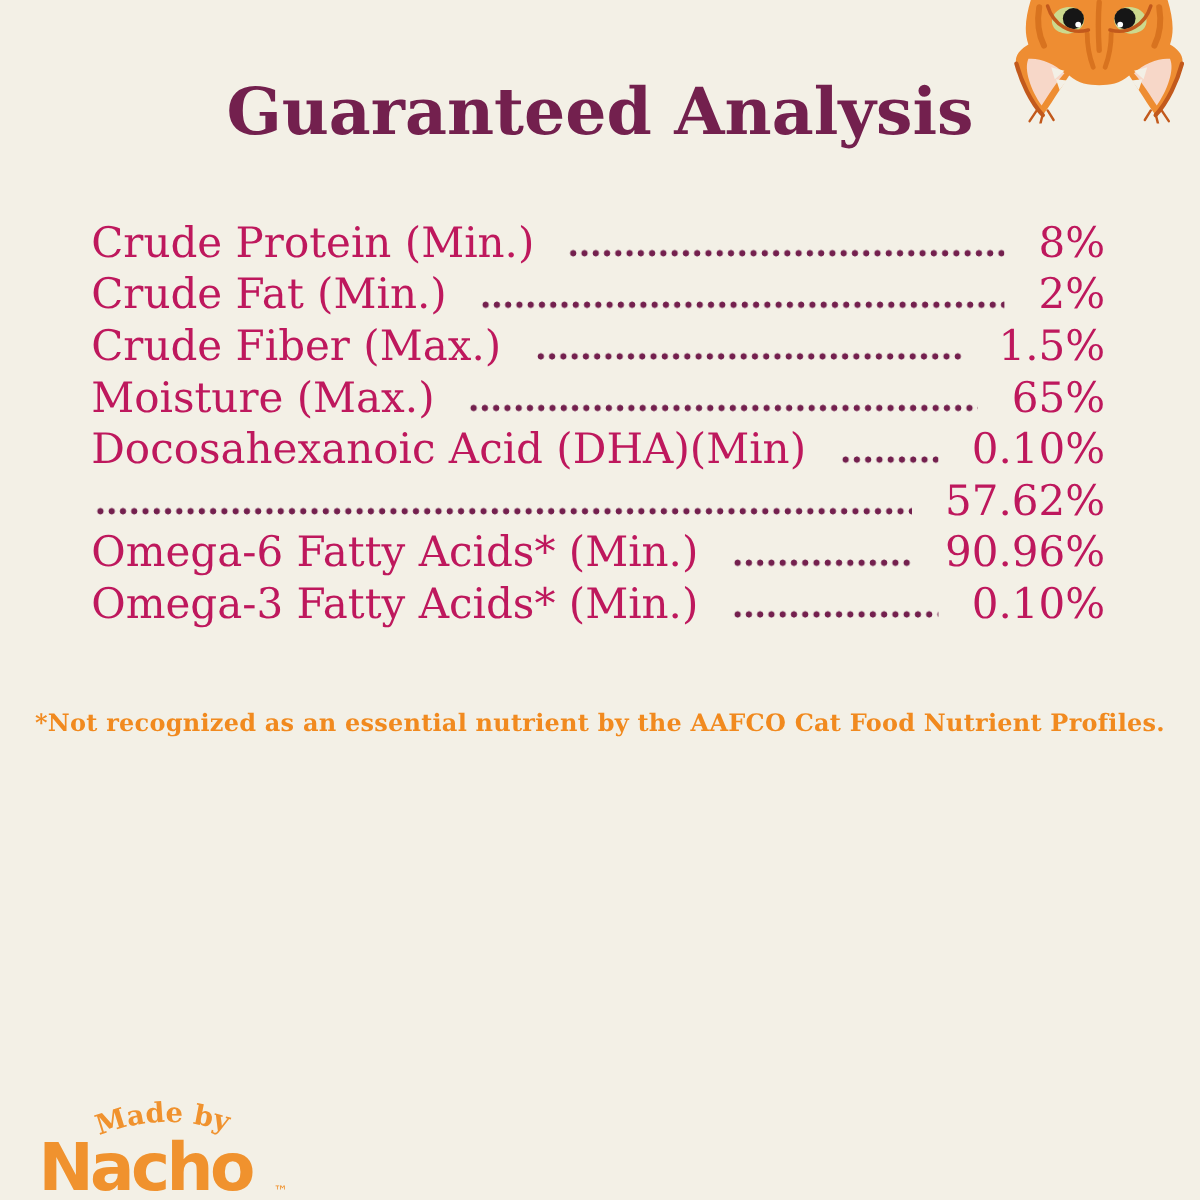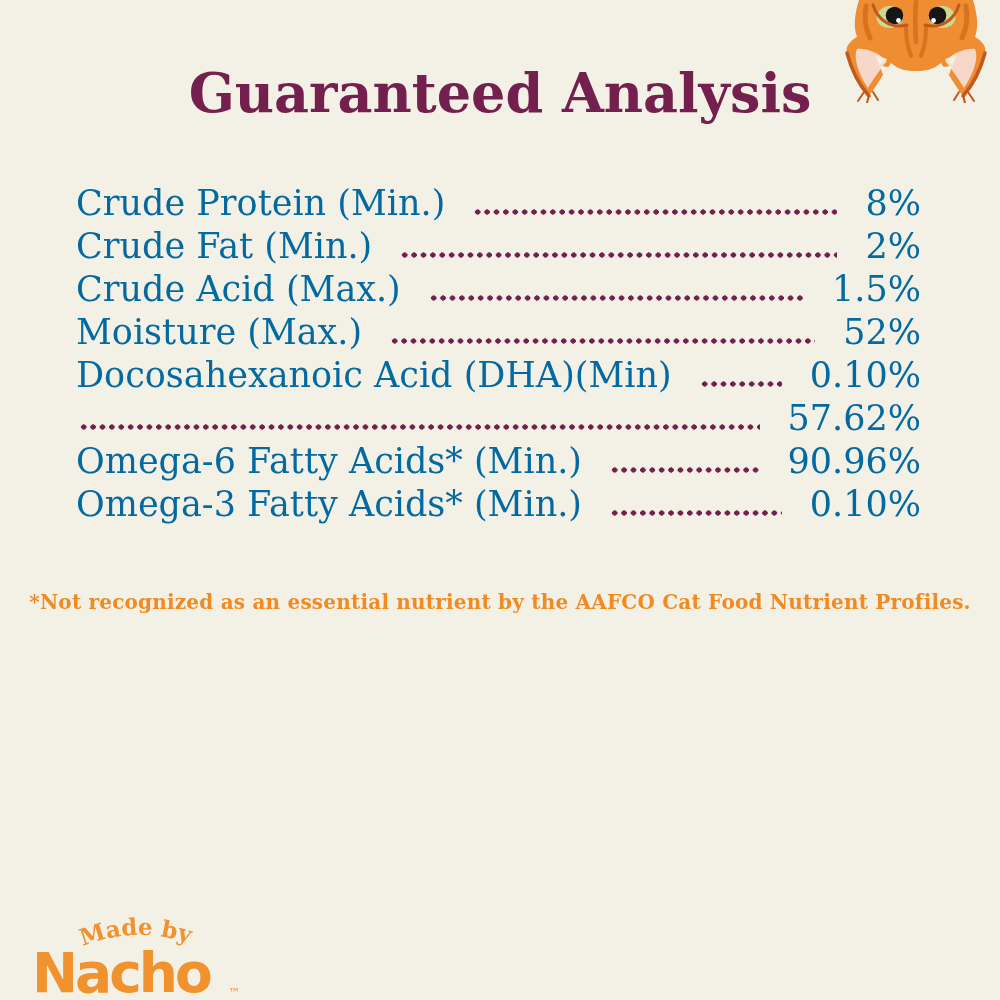--- a/index.html
+++ b/index.html
@@ -22,21 +22,21 @@
   }
   .analysis {
     width:845px;
     margin:56px 0 0 76px;
   }
   .row {
     display:flex;
     align-items:baseline;
     font-size:35px;
     line-height:43px;
-    color:#0369a1;
+    color:#be185d;
     white-space:nowrap;
     gap:25px;
   }
   .row .label, .row .value { flex:0 0 auto; }
   .row .leader {
     flex:1 1 auto;
     min-width:20px;
     height:6px;
     align-self:baseline;
     margin:0 3px;
@@ -128,28 +128,28 @@
       <span class="label">Crude Protein (Min.)</span>
       <span class="leader"></span>
       <span class="value">8%</span>
     </div>
     <div class="row">
       <span class="label">Crude Fat (Min.)</span>
       <span class="leader"></span>
       <span class="value">2%</span>
     </div>
     <div class="row">
-      <span class="label">Crude Acid (Max.)</span>
+      <span class="label">Crude Fiber (Max.)</span>
       <span class="leader"></span>
       <span class="value">1.5%</span>
     </div>
     <div class="row">
       <span class="label">Moisture (Max.)</span>
       <span class="leader"></span>
-      <span class="value">52%</span>
+      <span class="value">65%</span>
     </div>
     <div class="row">
       <span class="label">Docosahexanoic Acid (DHA)(Min)</span>
       <span class="leader"></span>
       <span class="value">0.10%</span>
     </div>
     <div class="row">
       <span class="leader"></span>
       <span class="value">57.62%</span>
     </div>

